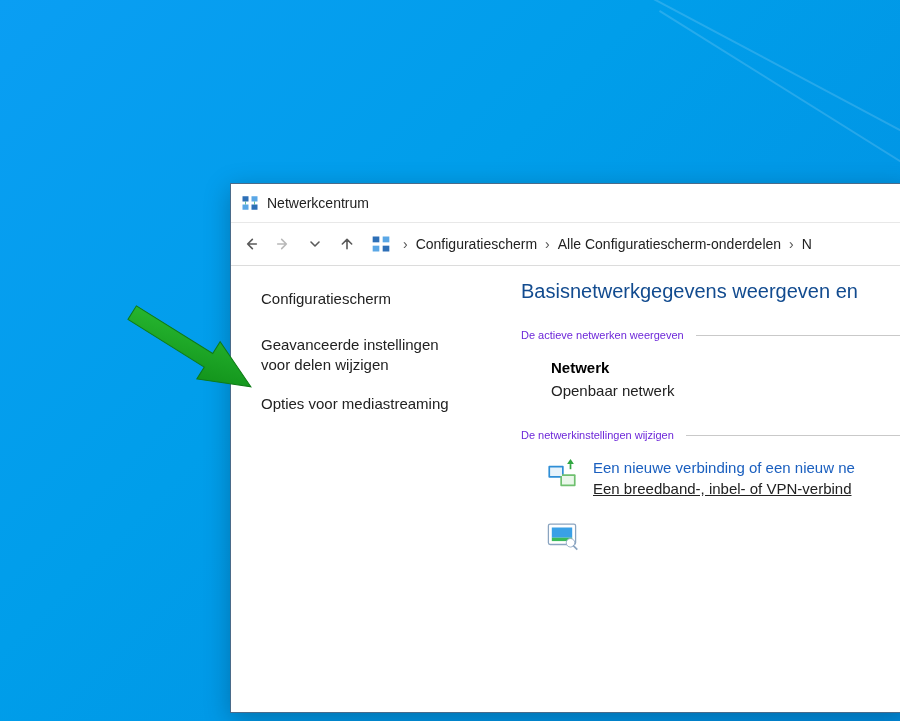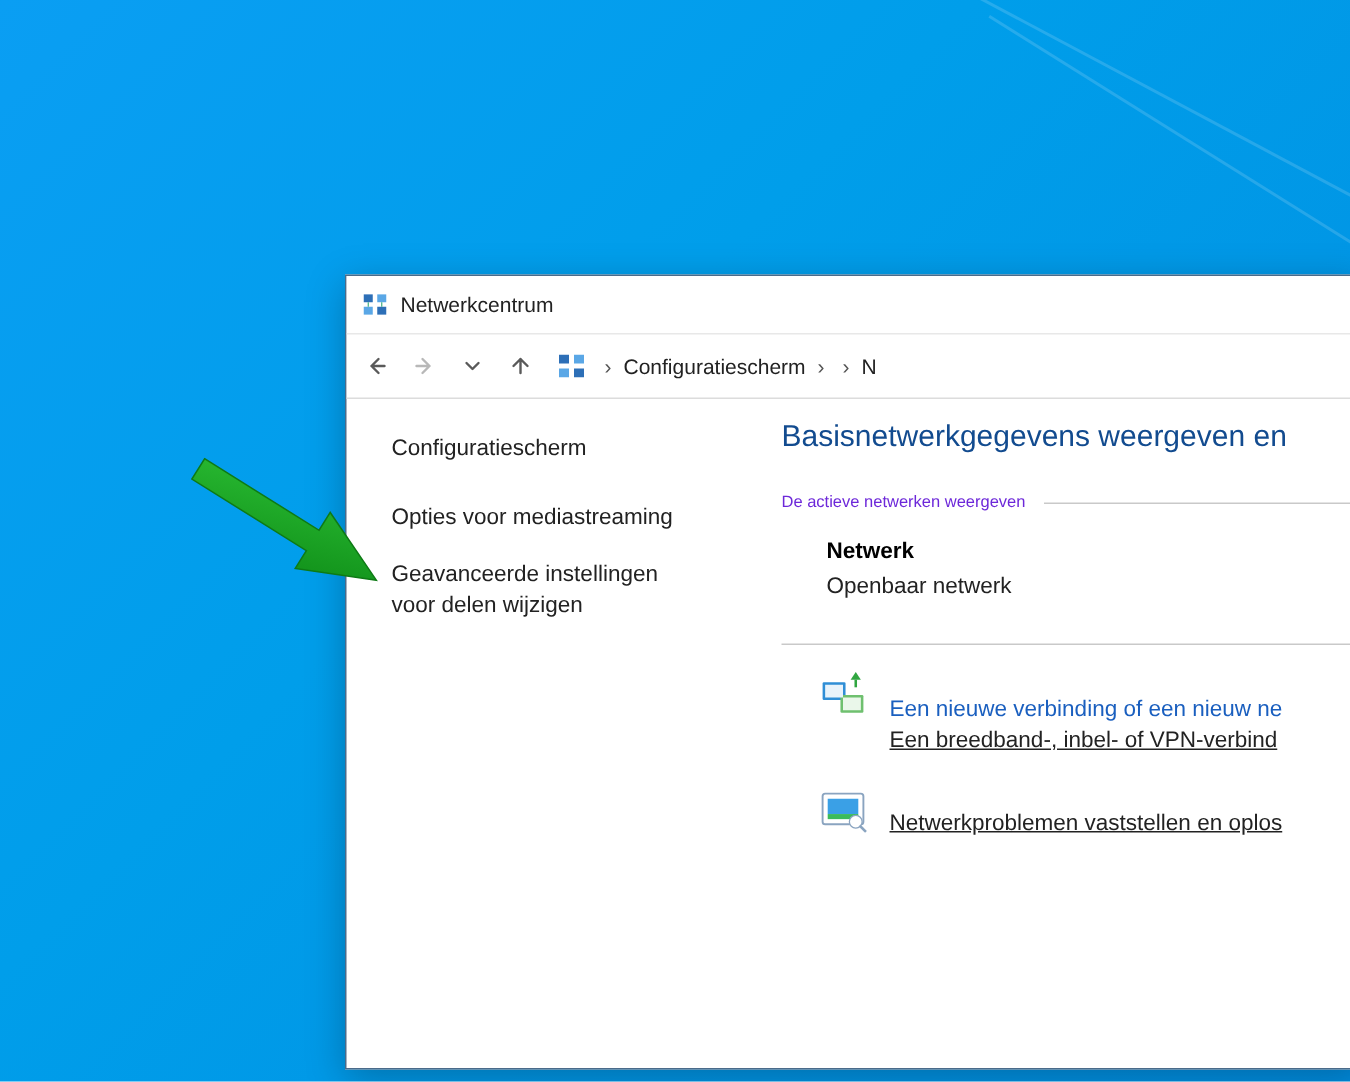--- a/index.html
+++ b/index.html
@@ -74,21 +74,21 @@
   .section-head{
     display:flex;align-items:center;margin-bottom:18px;white-space:nowrap;
   }
   .section-head .label{font-size:11px;color:#6d28d9;margin-right:12px;}
   .section-head .rule{flex:1;height:1px;background:#c9c9c9;}
   .netblock{margin-left:30px;margin-bottom:30px;}
   .netblock .name{font-weight:600;font-size:15px;margin-bottom:6px;}
   .netblock .type{font-size:15px;color:#222;}
   .action{display:flex;margin:0 0 22px 24px;}
   .action .aicon{width:34px;height:34px;flex-shrink:0;margin-right:14px;}
-  .action .txt{white-space:nowrap;margin-top:16px;}
+  .action .txt{white-space:nowrap;}
   .action .title{font-size:15px;color:#1a5fbf;margin-bottom:4px;cursor:pointer;}
   .action .desc{font-size:15px;color:#222;text-decoration:underline;}
 
   .arrow-annot{position:absolute;left:120px;top:305px;pointer-events:none;}
 
 </style>
 </head>
 <body>
 
 <div class="desktop-line1"></div>
@@ -134,46 +134,48 @@
       <rect x="2" y="3" width="8" height="7" fill="#2d6fb7"></rect>
       <rect x="14" y="3" width="8" height="7" fill="#5aa7e6"></rect>
       <rect x="2" y="14" width="8" height="7" fill="#5aa7e6"></rect>
       <rect x="14" y="14" width="8" height="7" fill="#2d6fb7"></rect>
     </svg>
 
     <div class="breadcrumb">
       <span class="sep">›</span>
       <span class="crumb">Configuratiescherm</span>
       <span class="sep">›</span>
+      <span class="crumb">Alle Configuratiescherm-onderdelen</span>
       <span class="sep">›</span>
       <span class="crumb">N</span>
     </div>
   </div>
 
   <div class="body">
     <div class="sidebar">
       <div class="home">Configuratiescherm</div>
+      <div class="link">Geavanceerde instellingen voor delen wijzigen</div>
       <div class="link">Opties voor mediastreaming</div>
-      <div class="link">Geavanceerde instellingen voor delen wijzigen</div>
     </div>
 
     <div class="content">
       <h1>Basisnetwerkgegevens weergeven en</h1>
 
       <div class="section-head">
         <span class="label">De actieve netwerken weergeven</span>
         <span class="rule"></span>
       </div>
 
       <div class="netblock">
         <div class="name">Netwerk</div>
         <div class="type">Openbaar netwerk</div>
       </div>
 
       <div class="section-head">
+        <span class="label">De netwerkinstellingen wijzigen</span>
         <span class="rule"></span>
       </div>
 
       <div class="action">
         <svg class="aicon" viewBox="0 0 40 40">
           <rect x="4" y="8" width="18" height="14" rx="1" fill="#2f8ed6"></rect>
           <rect x="18" y="18" width="18" height="14" rx="1" fill="#6fc06f"></rect>
           <rect x="6" y="10" width="14" height="10" fill="#e8f3fb"></rect>
           <rect x="20" y="20" width="14" height="10" fill="#eaf7ea"></rect>
           <polygon points="26,6 34,6 30,0" fill="#31a641"></polygon>
@@ -187,21 +189,20 @@
 
       <div class="action">
         <svg class="aicon" viewBox="0 0 40 40">
           <rect x="4" y="6" width="32" height="24" rx="2" fill="#fff" stroke="#8aa4c0" stroke-width="1.5"></rect>
           <rect x="8" y="10" width="24" height="12" fill="#3aa0e6"></rect>
           <rect x="8" y="22" width="24" height="4" fill="#3bbb5a"></rect>
           <circle cx="30" cy="28" r="5" fill="#fff" stroke="#8aa4c0"></circle>
           <line x1="33" y1="31" x2="38" y2="36" stroke="#8aa4c0" stroke-width="2"></line>
         </svg>
         <div class="txt">
-          <div class="desc">Netwerkproblemen vaststellen en oplos</div>
         </div>
       </div>
 
     </div>
   </div>
 </div>
 
 <svg class="arrow-annot" width="160" height="140" viewBox="0 0 160 140">
   <defs>
     <linearGradient id="g1" x1="0" y1="0" x2="1" y2="1">

